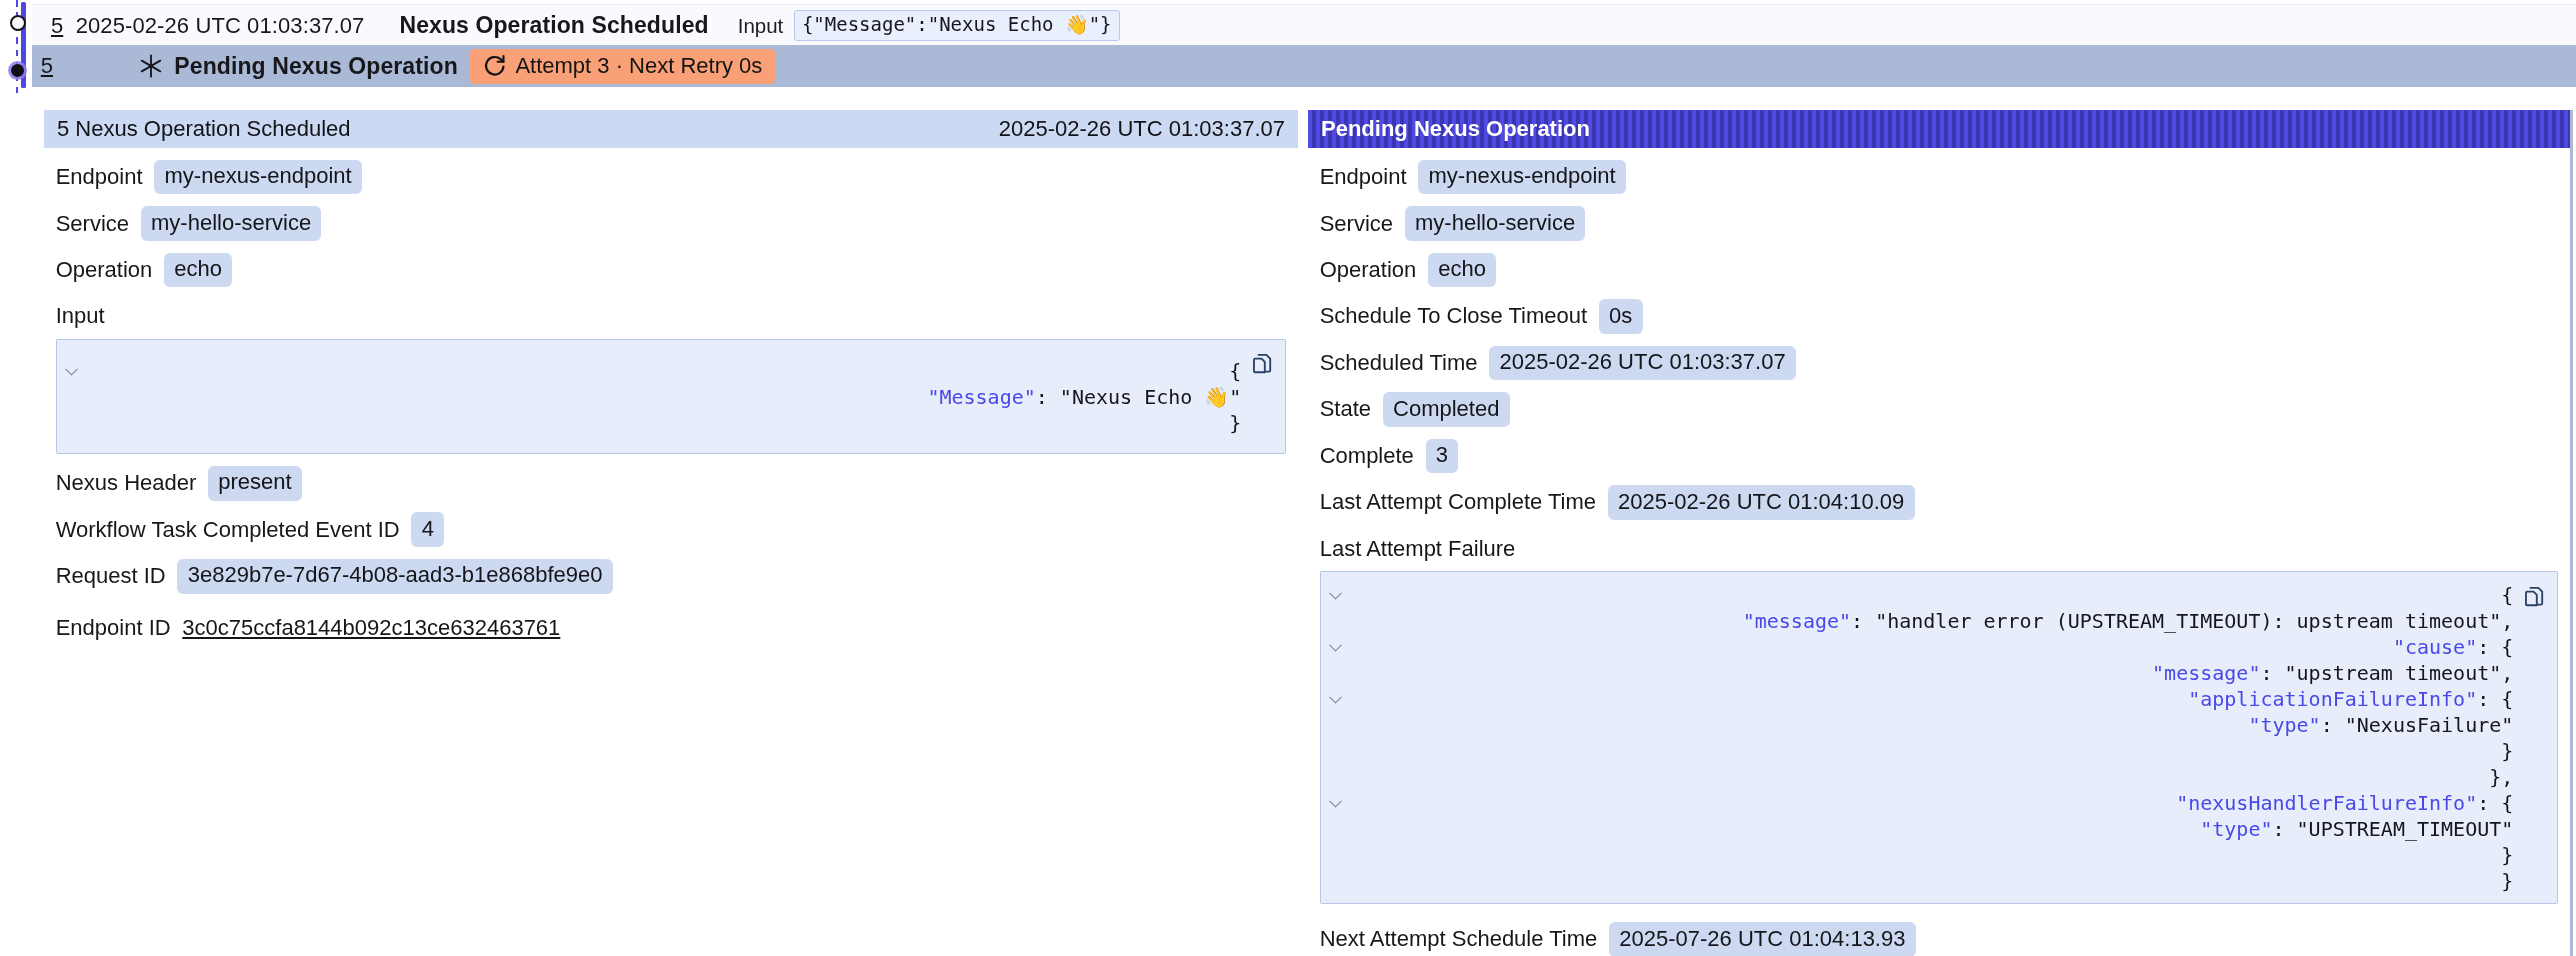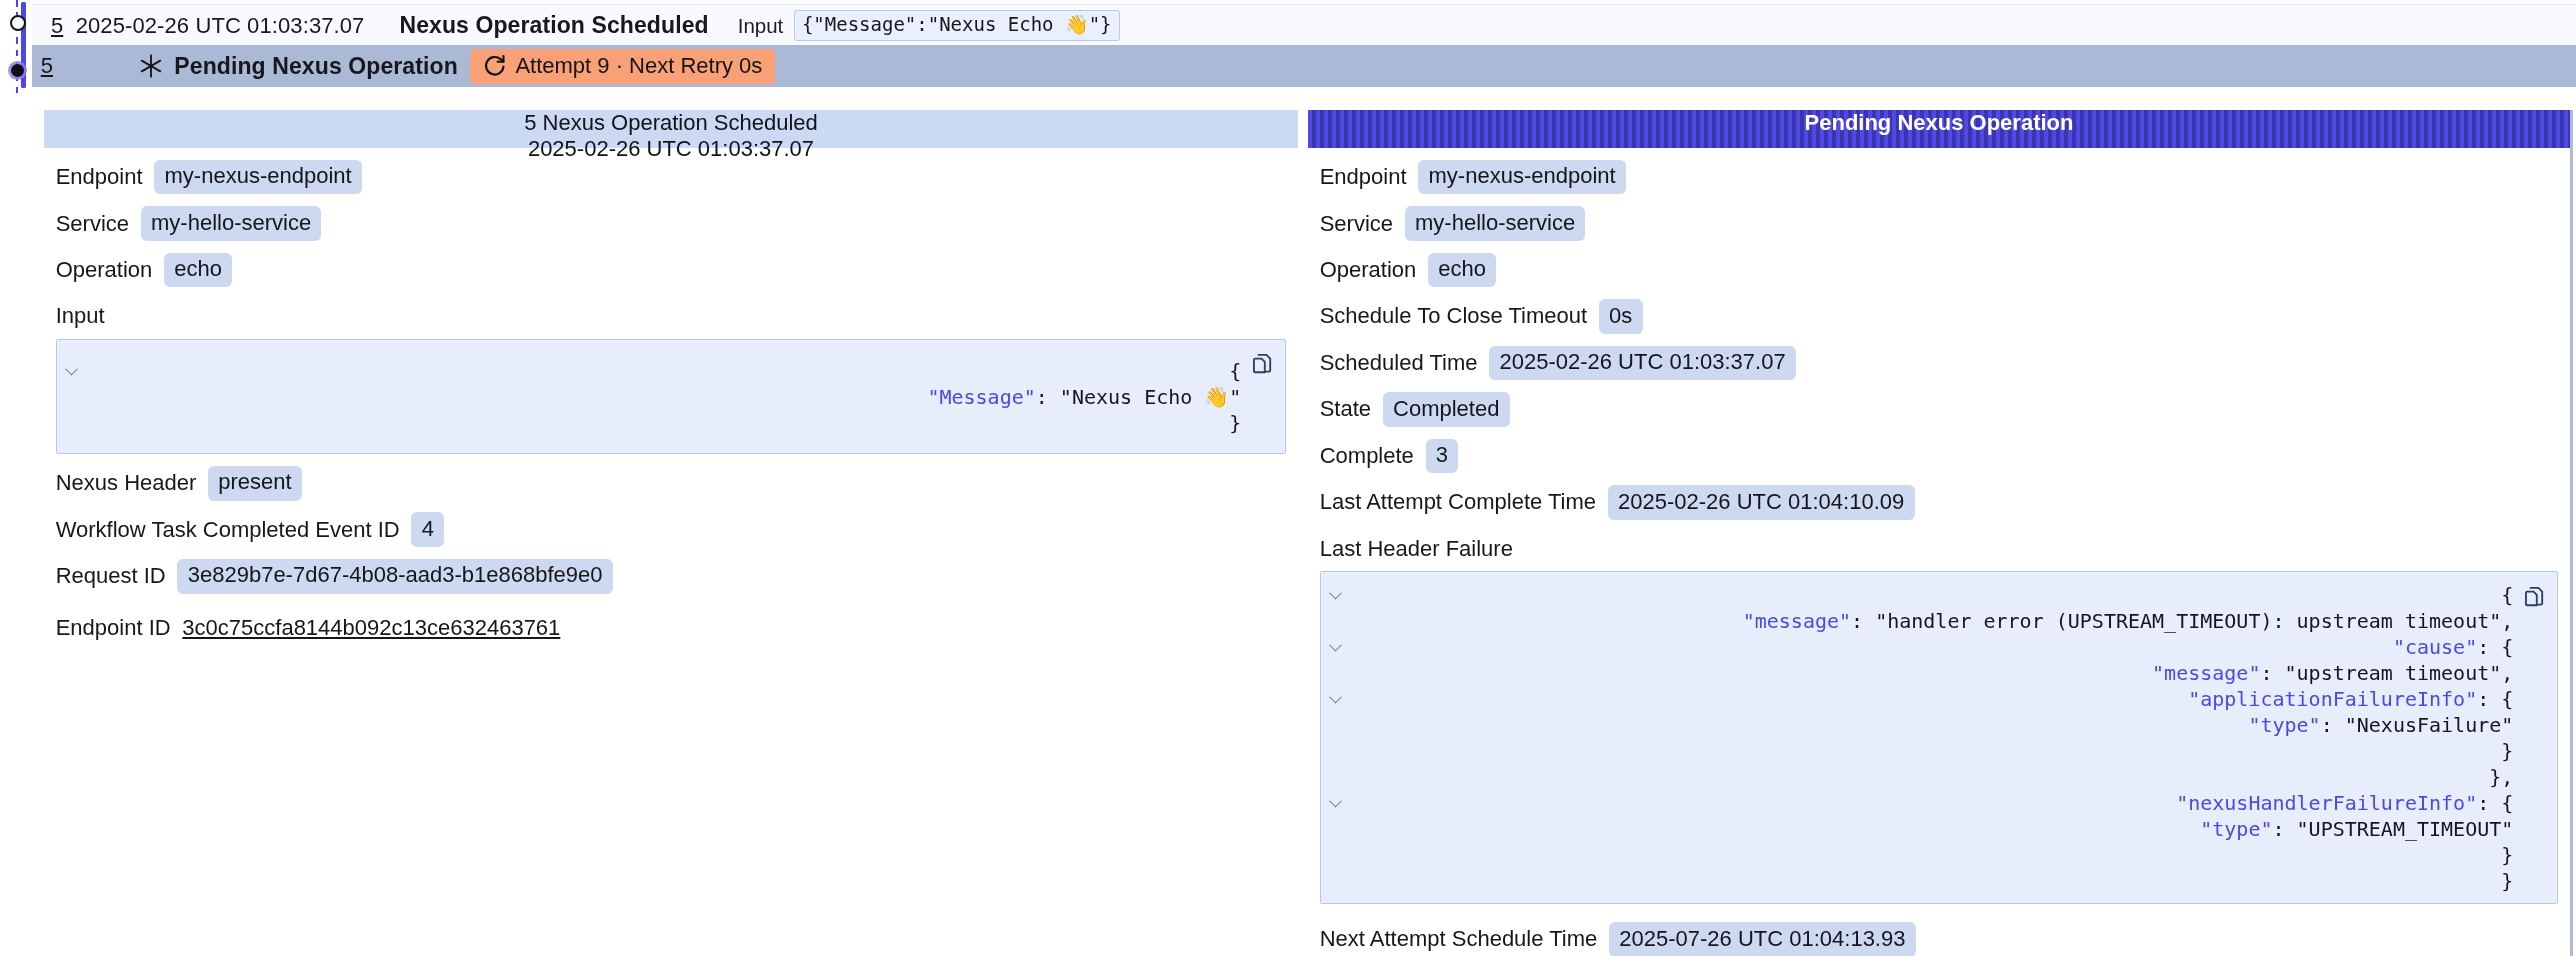--- a/index.html
+++ b/index.html
@@ -31,21 +31,21 @@
            background:#e9effc;border:1.5px solid #b9c8ea;border-radius:2.9px;padding:2.2px 7.3px 3.7px;}
   .asterisk-wrap{margin-left:85px;display:flex;align-items:center;}
   .retry-badge{margin-left:11.7px;display:flex;align-items:center;gap:9.5px;background:#f9a077;
                border-radius:4.4px;height:35px;padding:0 13px;font-size:22px;color:#141414;}
 
   
   .panel{position:absolute;top:110px;bottom:0;background:#ffffff;}
   .panel-left{left:44px;width:1254px;}
   .panel-right{left:1308px;width:1262px;}
   .panel-header{height:38px;display:flex;align-items:center;justify-content:space-between;
-                padding:0 13px;font-size:22px;flex-direction:column;}
+                padding:0 13px;font-size:22px;}
   .panel-header.plain{background:#cbd9f2;color:#121217;font-weight:500;}
   .panel-header.pending{background:repeating-linear-gradient(90deg,#4f4ae2 0 4.4px,#3c35b2 4.4px 8px);
                         color:#ffffff;font-weight:600;justify-content:flex-start;}
   .panel-body{padding:0 11.7px;text-align:right;}
 
   .field{display:flex;align-items:center;min-height:34px;margin-top:11.7px;font-size:22px;}
   .field.extra-gap{margin-top:17.6px;}
   .field-label{color:#17171c;margin-right:11.7px;white-space:nowrap;}
   .badge{background:#ccd9f1;border-radius:5.9px;padding:3.7px 10.3px 5.1px;color:#15151a;white-space:nowrap;}
   .link-value{color:#15151a;text-decoration:underline;cursor:pointer;white-space:nowrap;}
@@ -92,21 +92,21 @@
         <line x1="4.9" y1="10" x2="29.1" y2="24"></line>
         <line x1="4.9" y1="24" x2="29.1" y2="10"></line>
       </svg>
     </span>
     <span class="ev-title">Pending Nexus Operation</span>
     <span class="retry-badge">
       <svg width="23.4" height="23.4" viewBox="0 0 24 24" fill="none" stroke="#141414" stroke-width="2.2" stroke-linecap="round" stroke-linejoin="round">
         <path d="M21 2v6h-6"></path>
         <path d="M21 13a9 9 0 1 1-3-7.7L21 8"></path>
       </svg>
-      <span>Attempt 9 · Next Retry 0s</span>
+      <span>Attempt 3 · Next Retry 0s</span>
     </span>
   </div>
 
   <section class="panel panel-left">
     <header class="panel-header plain">
       <span>5 Nexus Operation Scheduled</span>
       <span>2025-02-26 UTC 01:03:37.07</span>
     </header>
     <div class="panel-body">
       <div id="left-fields-top">
@@ -191,21 +191,21 @@
           <div class="field">
             <span class="field-label">Complete</span>
             <span class="badge">3</span>
           </div>
           <div class="field">
             <span class="field-label">Last Attempt Complete Time</span>
             <span class="badge">2025-02-26 UTC 01:04:10.09</span>
           </div>
         </div>
 
-      <div class="section-label">Last Header Failure</div>
+      <div class="section-label">Last Attempt Failure</div>
       <div class="code-block failure-block" id="failure-json-block">
         <span class="copy-btn">
           <svg width="26" height="26" viewBox="0 0 24 24" fill="none" stroke="#2b4066" stroke-width="1.7" stroke-linejoin="round">
             <path d="M9 4.5h8l3.5 3.5v11a1 1 0 0 1-1 1h-4"></path>
             <path d="M6.5 8h6l3 3v9.5h-9a1 1 0 0 1-1-1V9a1 1 0 0 1 1-1z" fill="#e7edfa"></path>
           </svg>
         </span>
       <div class="json-line" style="padding-left: 32px;"><span class="chev"></span><span>{</span></div>
           <div class="json-line" style="padding-left: 42px;"><span class="jkey">"message"</span><span>: "handler error (UPSTREAM_TIMEOUT): upstream timeout",</span></div>
           <div class="json-line" style="padding-left: 42px;"><span class="chev"></span><span class="jkey">"cause"</span><span>: {</span></div>

